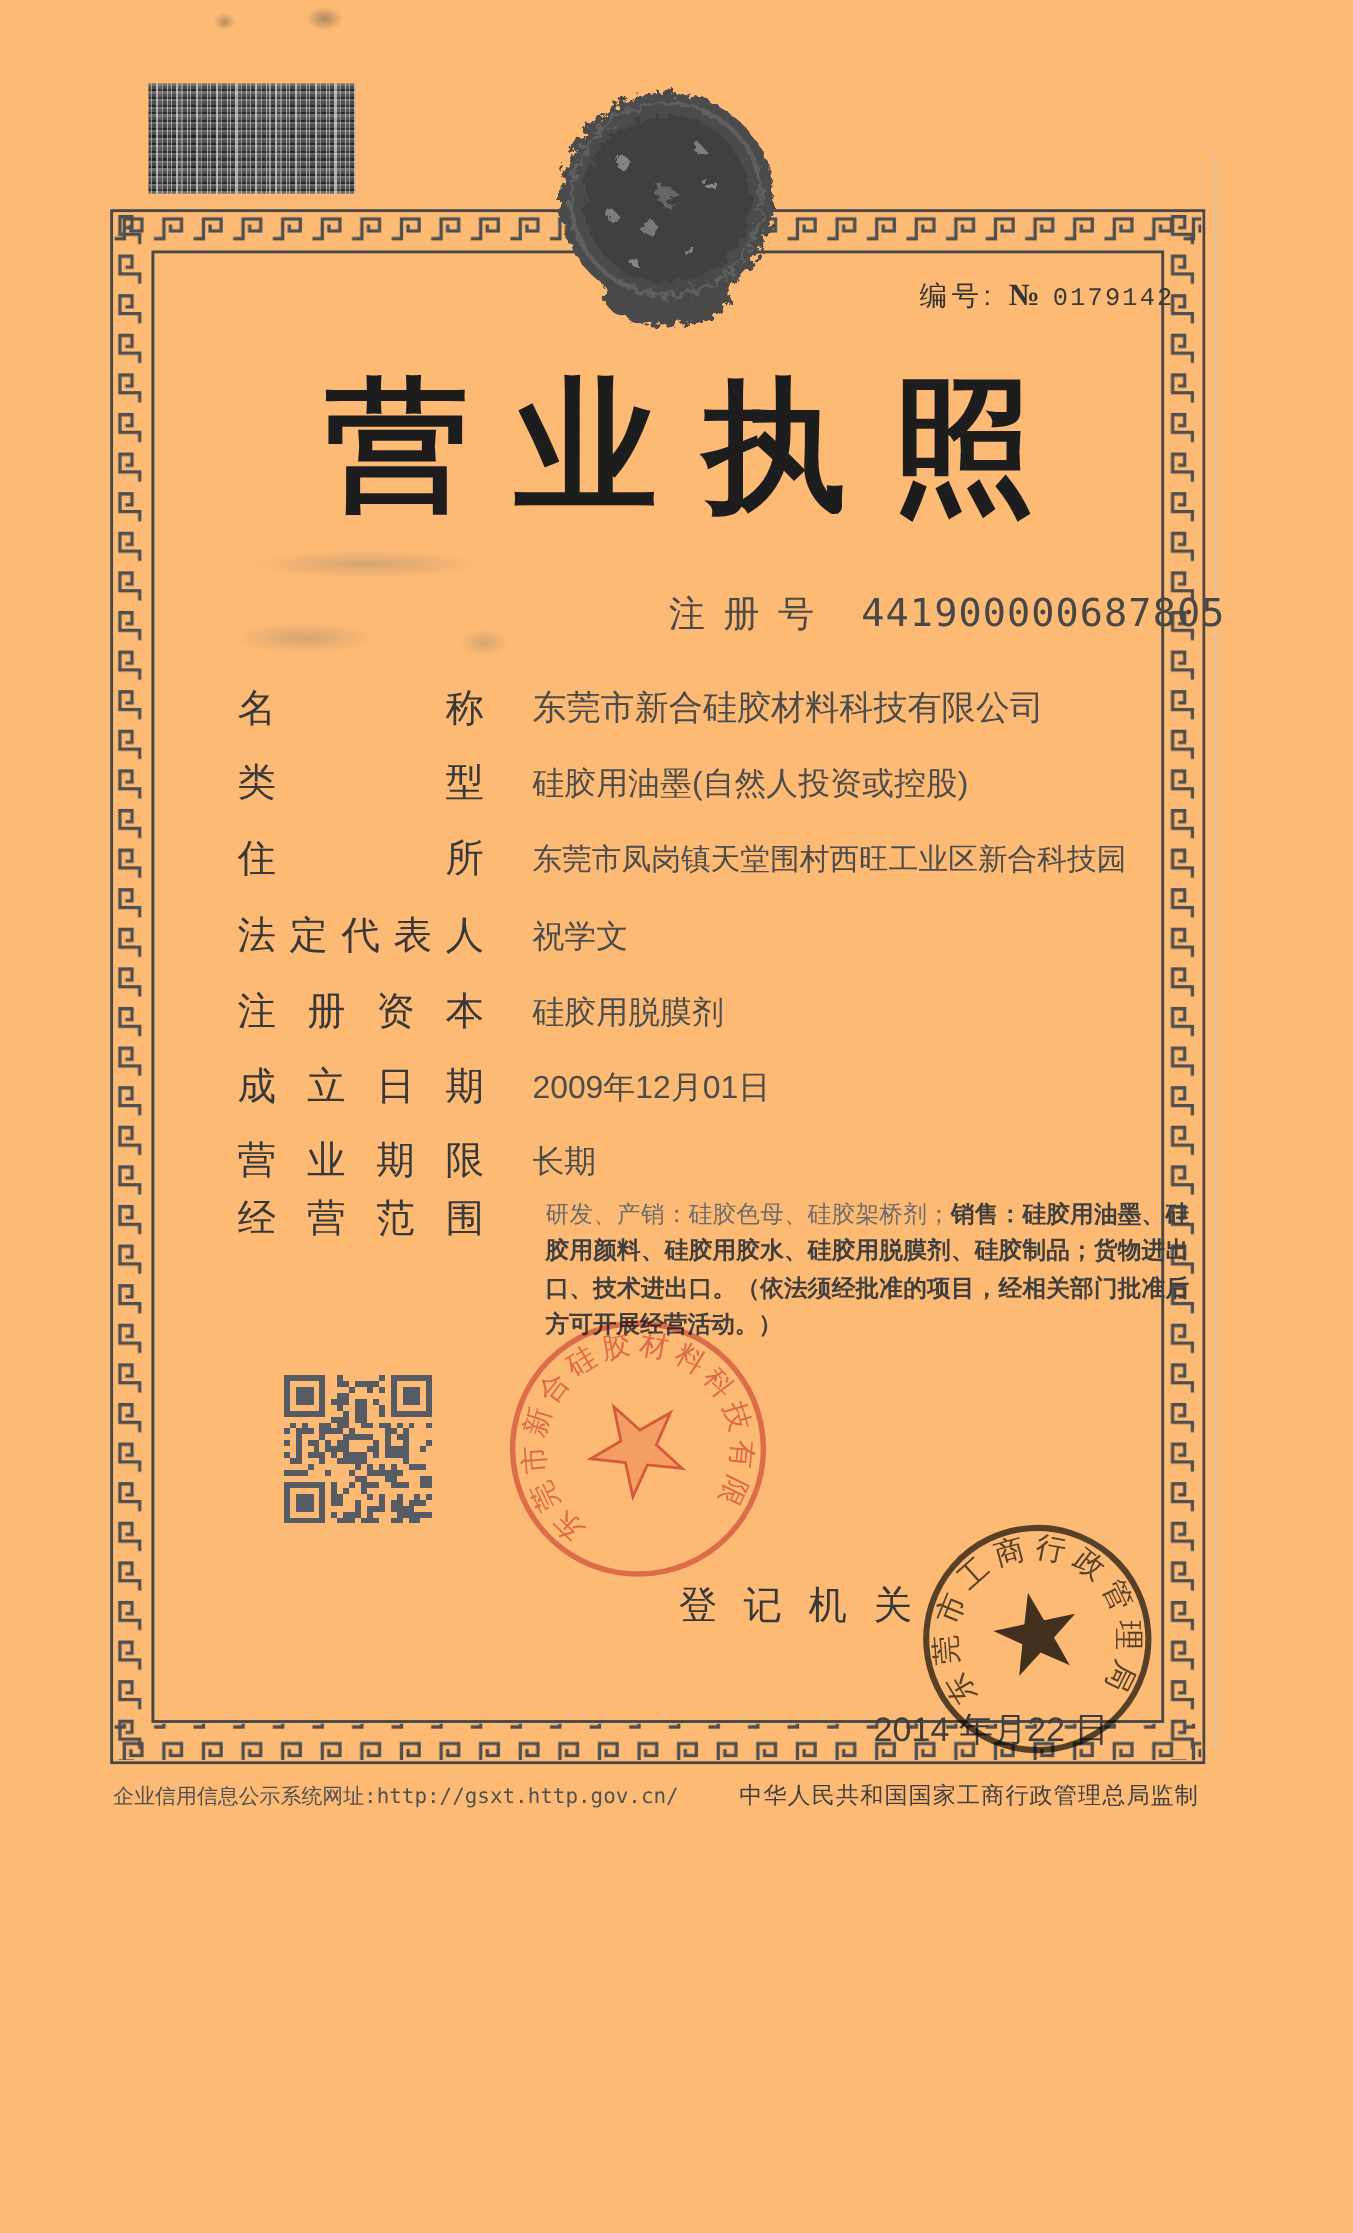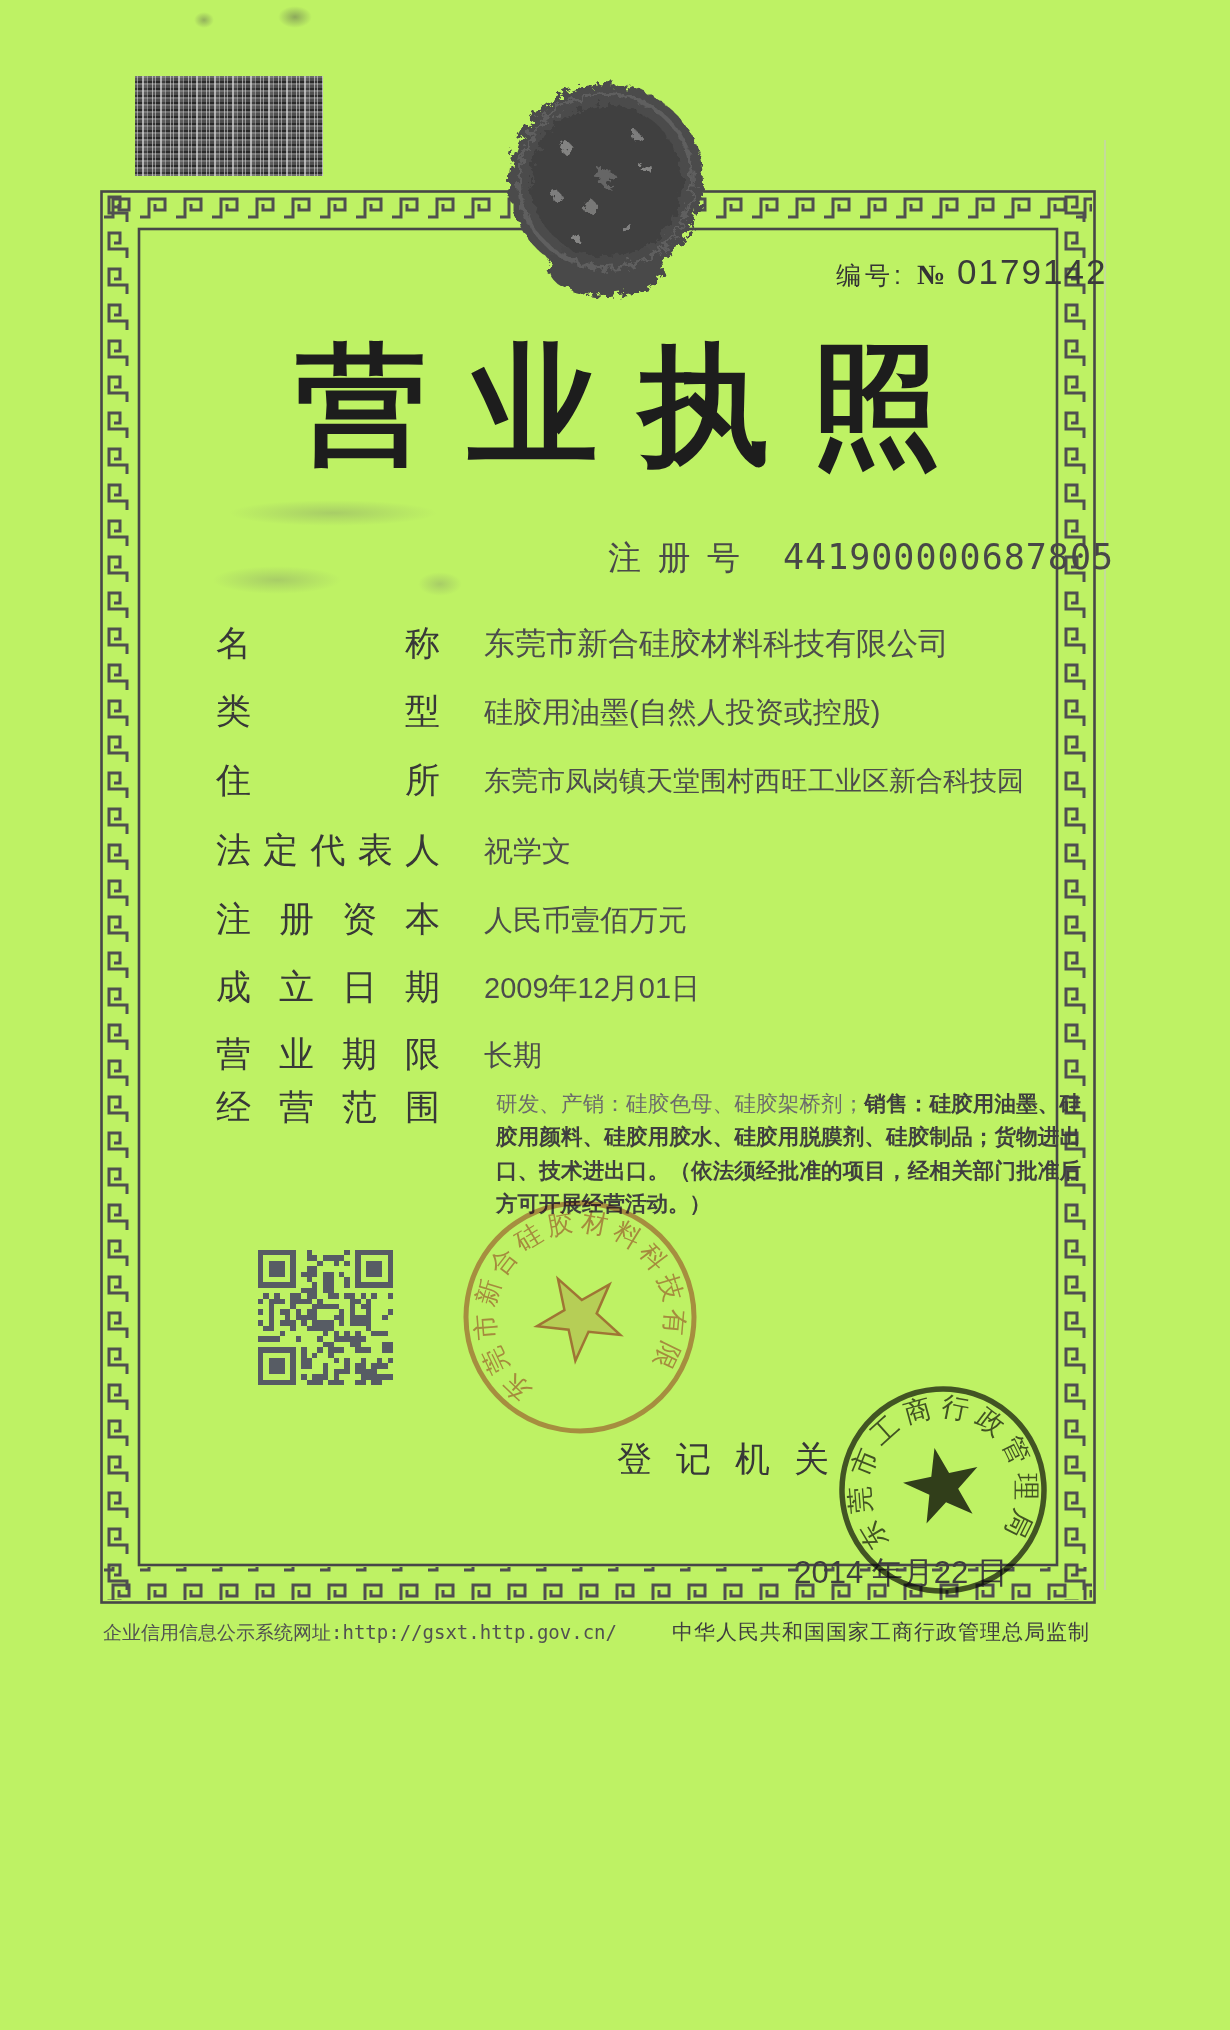--- a/index.html
+++ b/index.html
@@ -1,16 +1,16 @@
 <!DOCTYPE html>
 <html><head>
 <meta charset="utf-8">
 <style>
   html,body{margin:0;padding:0;background:#ffffff;}
-  .page{position:relative;width:1230px;height:2030px;background:#bef264;overflow:hidden;
+  .page{position:relative;width:1230px;height:2030px;background:#fdba74;overflow:hidden;
         font-family:"Liberation Sans",sans-serif;color:#3d3d3d;}
   
   .edge-shadow{position:absolute;left:1104px;top:140px;width:2px;height:1450px;background:#c9c9c9;opacity:.55;}
   .smudge{position:absolute;background:radial-gradient(ellipse at center, rgba(110,110,110,.28), rgba(110,110,110,0) 70%);}
   .sm1{left:228px;top:500px;width:210px;height:26px;}
   .sm2{left:212px;top:566px;width:130px;height:28px;}
   .sm3{left:418px;top:572px;width:44px;height:24px;}
   .sm4{left:278px;top:6px;width:34px;height:22px;background:radial-gradient(ellipse, rgba(80,80,80,.45), rgba(80,80,80,0) 70%);}
   .sm5{left:194px;top:12px;width:20px;height:16px;background:radial-gradient(ellipse, rgba(80,80,80,.4), rgba(80,80,80,0) 70%);}
   
@@ -19,21 +19,21 @@
       repeating-linear-gradient(0deg, rgba(250,250,250,.34) 0 2px, rgba(0,0,0,0) 2px 4px, rgba(255,255,255,.18) 4px 7px),
       repeating-linear-gradient(90deg,#2e2e2e 0 2px,#8b8b8b 2px 3px,#1f1f1f 3px 7px,#a7a7a7 7px 9px,#383838 9px 12px,#777 12px 13px,#242424 13px 17px,#9b9b9b 17px 18px);
     filter:blur(.4px) contrast(.92);}
   
   .frame-svg{position:absolute;left:100px;top:190px;}
   .emblem-svg{position:absolute;left:496px;top:78px;}
   
   .serial{position:absolute;left:836px;top:252px;display:flex;align-items:baseline;gap:12px;color:#343434;}
   .serial .lbl{font-size:25px;letter-spacing:4px;}
   .serial .sym{font-family:"Liberation Serif",serif;font-weight:bold;font-size:28px;}
-  .serial .num{font-family:Liberation Sans, sans-serif;font-size:35px;letter-spacing:2px;color:#3a3a3a;}
+  .serial .num{font-family:Liberation Mono, monospace;font-size:23px;letter-spacing:2px;color:#3a3a3a;}
   
   .title{position:absolute;left:296px;top:340px;width:645px;display:flex;justify-content:space-between;
          font-size:130px;font-weight:900;color:#181818;line-height:1;
          font-family:"DejaVu Sans",sans-serif;filter:contrast(.95);}
   
   .regline{position:absolute;left:608px;top:536px;display:flex;align-items:baseline;}
   .regline .lbl{display:flex;justify-content:space-between;width:132px;font-size:33px;color:#4a4a4a;}
   .regline .num{margin-left:43px;font-family:"DejaVu Sans Mono",monospace;font-size:35px;color:#474747;letter-spacing:1px;}
   
   .row{position:absolute;left:216px;display:flex;}
@@ -173,21 +173,21 @@
       </span>
     <span class="val">祝学文</span>
   </div>
   <div class="row r4">
     <span class="lbl">
         <span>注</span>
         <span>册</span>
         <span>资</span>
         <span>本</span>
       </span>
-    <span class="val">人民币壹佰万元</span>
+    <span class="val">硅胶用脱膜剂</span>
   </div>
   <div class="row r5">
     <span class="lbl">
         <span>成</span>
         <span>立</span>
         <span>日</span>
         <span>期</span>
       </span>
     <span class="val">2009年12月01日</span>
   </div>

